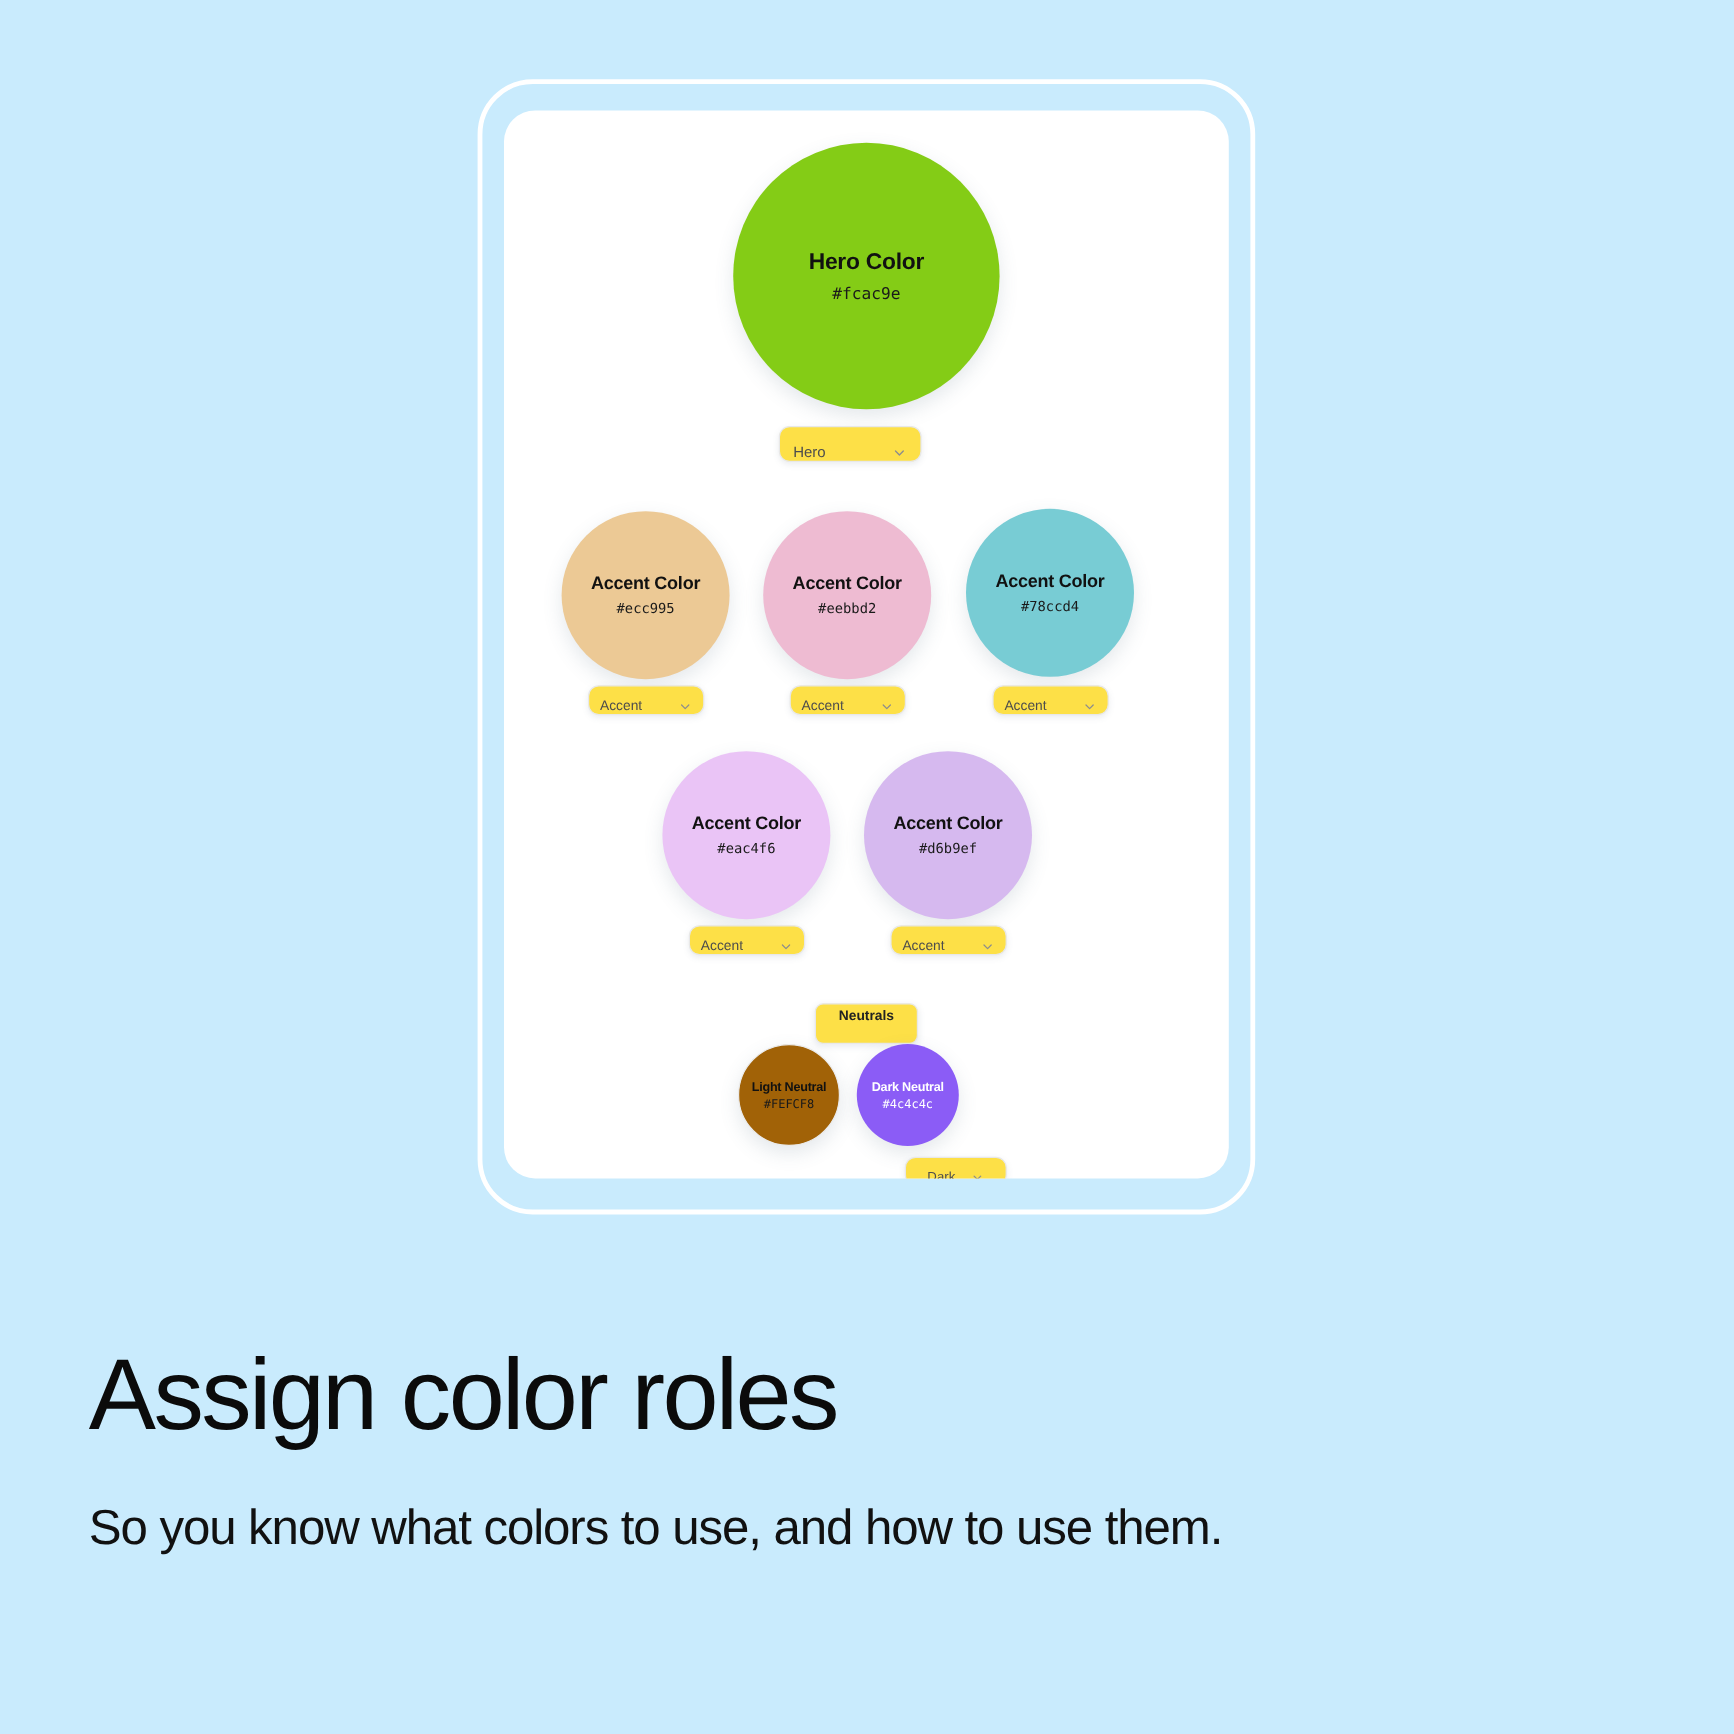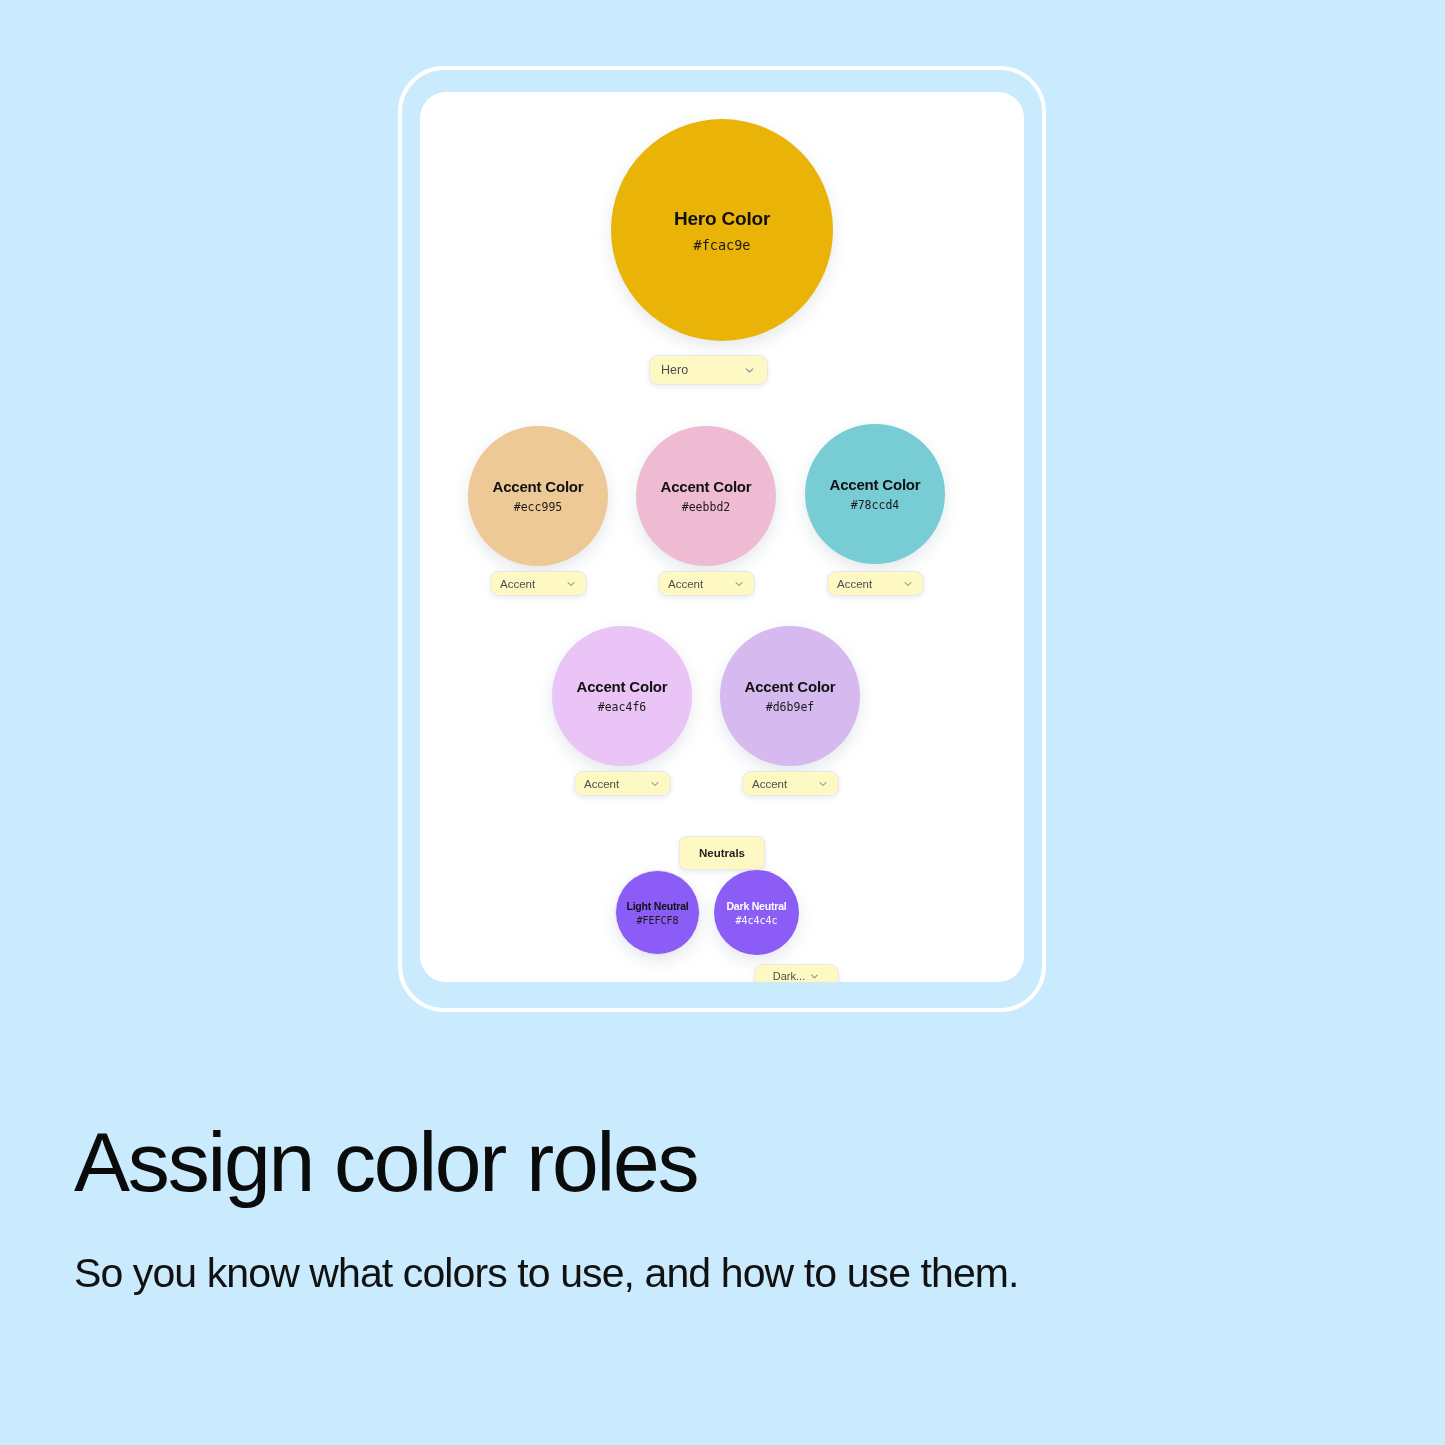--- a/index.html
+++ b/index.html
@@ -56,26 +56,26 @@
     white-space:nowrap;
   }
 
   .swatch-hex {
     font-family:"DejaVu Sans Mono", monospace;
     color:#1a1a1a;
     white-space:nowrap;
   }
 
   .pill {
-    background:#fef9c3;
+    background:#fde047;
     border:1px solid #e8e8e8;
     border-radius:9px;
     box-shadow:0 2px 5px rgba(90,110,130,0.13);
     display:flex;
-    align-items:center;
+    align-items:flex-end;
     justify-content:space-between;
     color:#4d4d4d;
     white-space:nowrap;
   }
 
   .chev {
     display:inline-block;
     flex:0 0 auto;
     color:#8d8d8d;
   }
@@ -205,21 +205,21 @@
   }
 </style>
 </head>
 <body style="background: rgb(201, 235, 253);">
 
 <div id="device-frame" style="border-color: rgb(255, 255, 255);"></div>
 
 <div id="device-screen" style="background: rgb(255, 255, 255);">
 
   <div id="hero-group">
-    <div id="hero-circle" class="swatch-circle" style="background: #eab308;">
+    <div id="hero-circle" class="swatch-circle" style="background: #84cc16;">
       <div class="swatch-role">Hero Color</div>
       <div class="swatch-hex">#fcac9e</div>
     </div>
 
     <div id="hero-pill" class="pill">
       <span>Hero</span>
       <span class="chev">
         <svg width="13" height="13" viewBox="0 0 24 24" fill="none" stroke="currentColor" stroke-width="2.1" stroke-linecap="round" stroke-linejoin="round">
           <polyline points="6 9 12 15 18 9"></polyline>
         </svg>
@@ -289,21 +289,21 @@
       <svg width="12" height="12" viewBox="0 0 24 24" fill="none" stroke="currentColor" stroke-width="2.1" stroke-linecap="round" stroke-linejoin="round">
         <polyline points="6 9 12 15 18 9"></polyline>
       </svg>
     </span>
   </div>
 
   <div id="neutrals-label" class="pill">
     <span>Neutrals</span>
   </div>
 
-  <div id="neutral-c0" class="swatch-circle neutral-circle" style="background: #8b5cf6;">
+  <div id="neutral-c0" class="swatch-circle neutral-circle" style="background: #a16207;">
     <div class="swatch-role">Light Neutral</div>
     <div class="swatch-hex">#FEFCF8</div>
   </div>
   <div id="neutral-p0" class="pill neutral-pill">
     <span>Light...</span>
     <span class="chev">
       <svg width="11" height="11" viewBox="0 0 24 24" fill="none" stroke="currentColor" stroke-width="2.2" stroke-linecap="round" stroke-linejoin="round">
         <polyline points="6 9 12 15 18 9"></polyline>
       </svg>
     </span>

